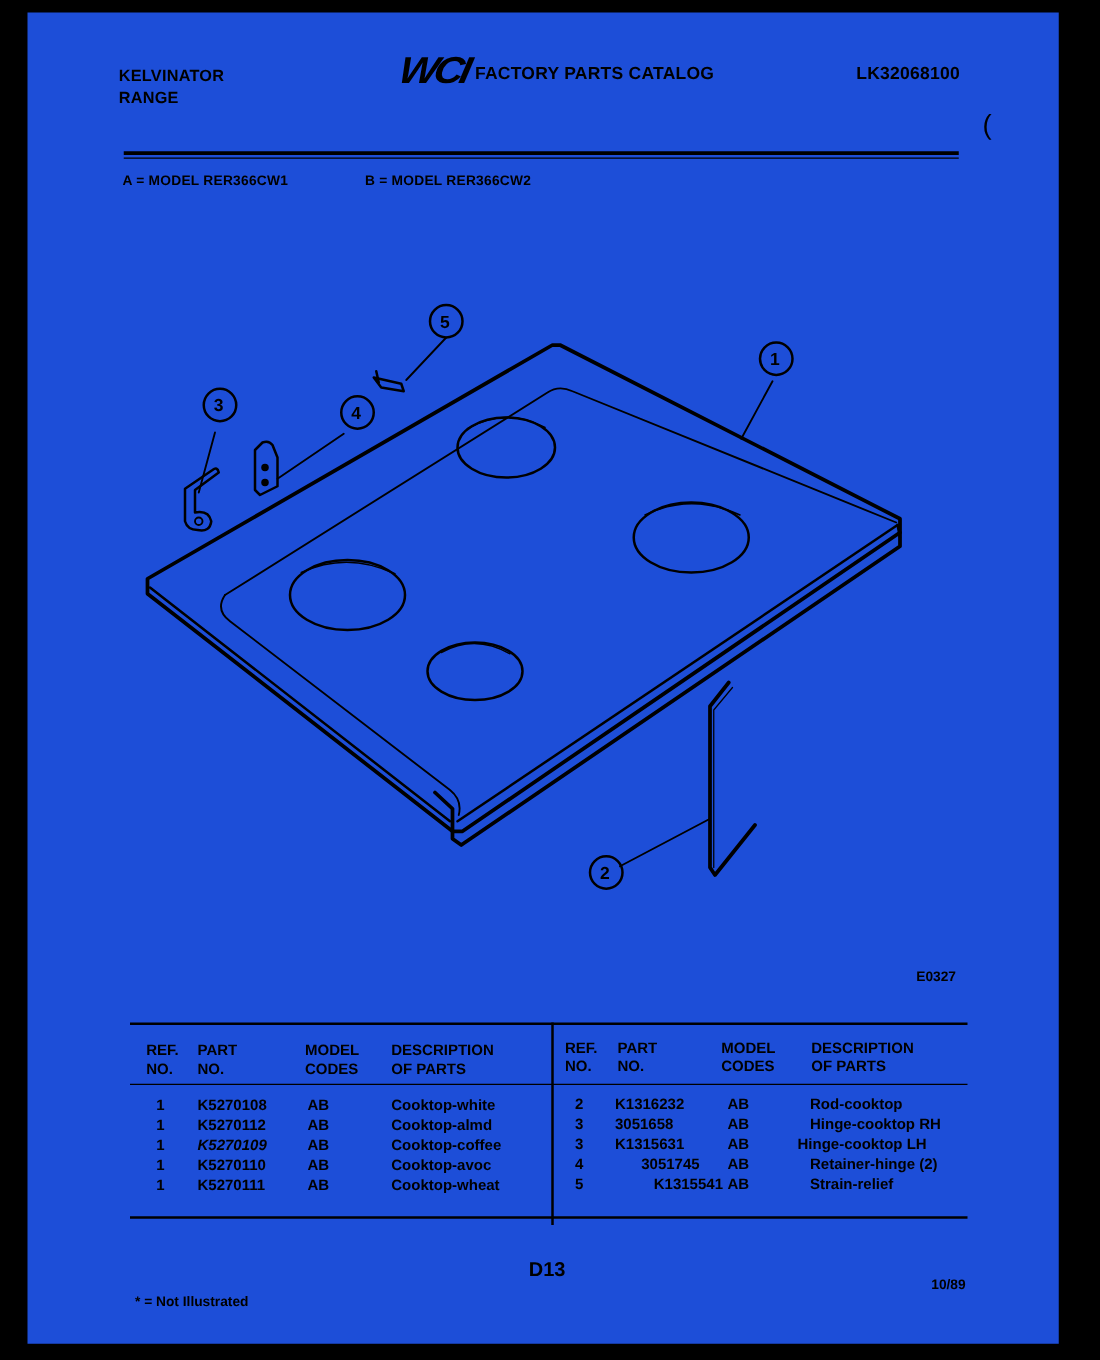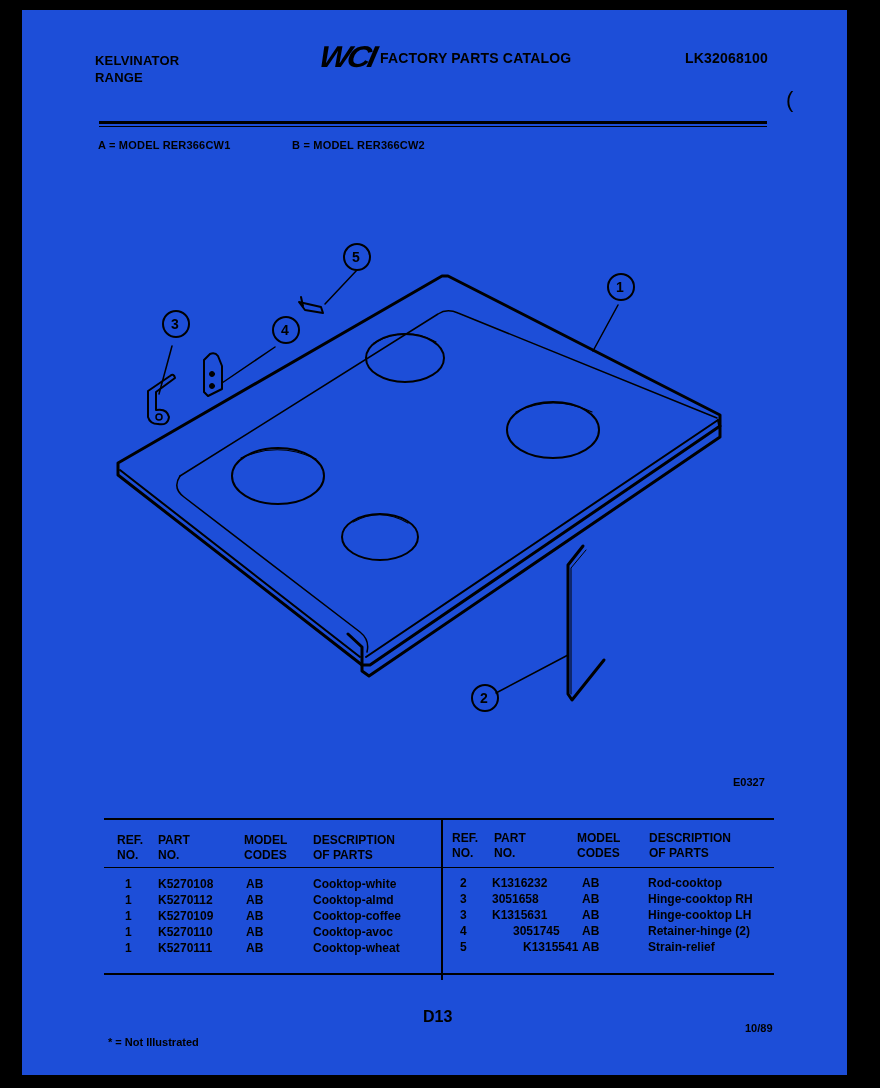--- a/index.html
+++ b/index.html
@@ -138,21 +138,21 @@
     <div class="abs cell" style="left:54px;top:0;">K5270108</div>
     <div class="abs cell" style="left:142px;top:0;">AB</div>
     <div class="abs cell" style="left:209px;top:0;">Cooktop-white</div>
 
     <div class="abs cell" style="left:21px;top:16px;">1</div>
     <div class="abs cell" style="left:54px;top:16px;">K5270112</div>
     <div class="abs cell" style="left:142px;top:16px;">AB</div>
     <div class="abs cell" style="left:209px;top:16px;">Cooktop-almd</div>
 
     <div class="abs cell" style="left:21px;top:32px;">1</div>
-    <div class="abs cell" style="left:54px;top:32px;">K5270109</div>
+    <div class="abs cell" style="left:54px;top:32px;font-style:italic;">K5270109</div>
     <div class="abs cell" style="left:142px;top:32px;">AB</div>
     <div class="abs cell" style="left:209px;top:32px;">Cooktop-coffee</div>
 
     <div class="abs cell" style="left:21px;top:48px;">1</div>
     <div class="abs cell" style="left:54px;top:48px;">K5270110</div>
     <div class="abs cell" style="left:142px;top:48px;">AB</div>
     <div class="abs cell" style="left:209px;top:48px;">Cooktop-avoc</div>
 
     <div class="abs cell" style="left:21px;top:64px;">1</div>
     <div class="abs cell" style="left:54px;top:64px;">K5270111</div>
@@ -167,21 +167,21 @@
     <div class="abs cell" style="left:205px;top:0;">Rod-cooktop</div>
 
     <div class="abs cell" style="left:17px;top:16px;">3</div>
     <div class="abs cell" style="left:49px;top:16px;">3051658</div>
     <div class="abs cell" style="left:139px;top:16px;">AB</div>
     <div class="abs cell" style="left:205px;top:16px;">Hinge-cooktop RH</div>
 
     <div class="abs cell" style="left:17px;top:32px;">3</div>
     <div class="abs cell" style="left:49px;top:32px;">K1315631</div>
     <div class="abs cell" style="left:139px;top:32px;">AB</div>
-    <div class="abs cell" style="left:205px;top:32px;text-align:right;">Hinge-cooktop LH</div>
+    <div class="abs cell" style="left:195px;top:32px;text-align:right;">Hinge-cooktop LH</div>
 
     <div class="abs cell" style="left:17px;top:48px;">4</div>
     <div class="abs cell" style="left:38px;top:48px;margin-left:32px;">3051745</div>
     <div class="abs cell" style="left:139px;top:48px;">AB</div>
     <div class="abs cell" style="left:205px;top:48px;">Retainer-hinge (2)</div>
 
     <div class="abs cell" style="left:17px;top:64px;">5</div>
     <div class="abs cell" style="left:49px;top:64px;padding-left:31px;">K1315541</div>
     <div class="abs cell" style="left:139px;top:64px;">AB</div>
     <div class="abs cell" style="left:205px;top:64px;">Strain-relief</div>

